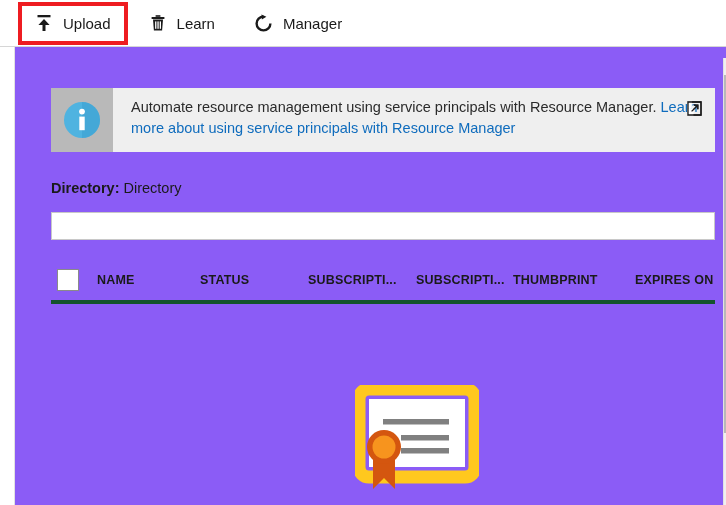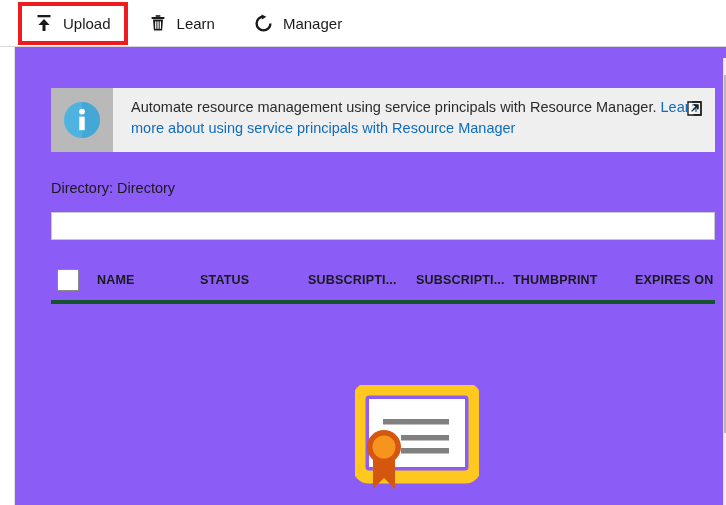--- a/index.html
+++ b/index.html
@@ -126,21 +126,21 @@
   
   #directory-row {
     position: absolute;
     left: 36px;
     top: 133px;
     font-size: 14.5px;
     color: #1a1a1a;
     white-space: nowrap;
   }
   #directory-label {
-    font-weight: normal;
+    font-weight: bold;
   }
   #directory-value {
     font-weight: normal;
     margin-left: 4px;
   }
 
   
   #search-input {
     position: absolute;
     left: 36px;

